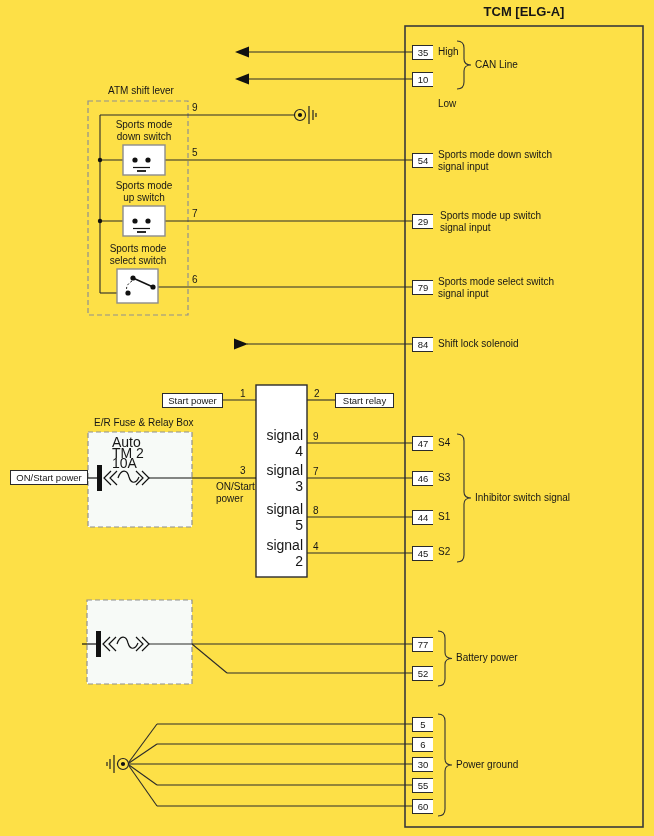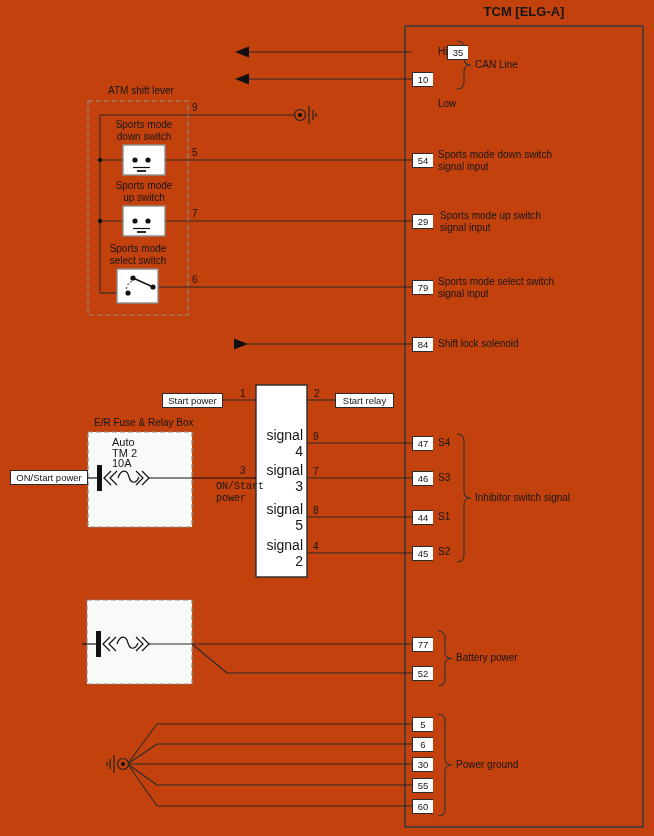--- a/index.html
+++ b/index.html
@@ -1,22 +1,22 @@
 <!DOCTYPE html>
 <html><head>
 <meta charset="utf-8">
 <style>
   html,body{margin:0;padding:0;background:#fff;}
-  .stage{position:relative;width:654px;height:836px;background:#c2410c;
+  .stage{position:relative;width:654px;height:836px;background:#fde047;
          font-family:"Liberation Sans",sans-serif;color:#161616;overflow:hidden;}
   .stage svg{position:absolute;left:0;top:0;}
   .lbl{position:absolute;font-size:10px;line-height:11.5px;white-space:nowrap;}
   .vc{transform:translateY(-50%);}
   .ctr{text-align:center;}
-  .small{font-size:11px;}
+  .small{font-size:14px;}
   .pinbox{position:absolute;left:412px;width:20px;height:13px;border:1px solid #2b2b2b;border-right:none;
           font-size:9.5px;line-height:13px;text-align:center;background:#fff;}
   .wbox{position:absolute;border:1px solid #2b2b2b;background:#fff;font-size:9.5px;line-height:13px;
         height:13px;text-align:center;white-space:nowrap;}
   .title{position:absolute;left:405px;width:238px;top:4px;text-align:center;font-weight:bold;font-size:13px;}
   .sig{position:absolute;left:258px;width:45px;text-align:right;font-size:14px;}
 </style>
 </head>
 <body>
 
@@ -207,34 +207,34 @@
   <div class="lbl" style="left:313px;top:541px;">4</div>
 
   <div class="lbl" style="left:94px;top:417px;">E/R Fuse &amp; Relay Box</div>
   <div class="lbl small" style="left:112px;top:437px;line-height:10.5px;">
     <div>Auto</div>
     <div>TM 2</div>
     <div>10A</div>
   </div>
   <div class="wbox" style="left:10px;top:470px;width:76px;">ON/Start power</div>
   <div class="lbl" style="left:240px;top:465px;">3</div>
-  <div class="lbl" style="left:216px;top:481px;font-family:Liberation Mono, monospace;">
+  <div class="lbl" style="left:216px;top:481px;">
     <div>ON/Start</div>
     <div>power</div>
   </div>
 
   <div class="lbl vc" style="left:438px;top:443px;">S4</div>
   <div class="lbl vc" style="left:438px;top:478px;">S3</div>
   <div class="lbl vc" style="left:438px;top:517px;">S1</div>
   <div class="lbl vc" style="left:438px;top:552px;">S2</div>
   <div class="lbl vc" style="left:475px;top:498px;">Inhibitor switch signal</div>
   <div class="lbl vc" style="left:456px;top:658px;">Battery power</div>
   <div class="lbl vc" style="left:456px;top:765px;">Power ground</div>
 
-  <div class="pinbox" style="top:45px;margin-left:35px;">35</div>
+  <div class="pinbox" style="top:45px;">35</div>
   <div class="pinbox" style="top:72px;">10</div>
   <div class="pinbox" style="top:153px;">54</div>
   <div class="pinbox" style="top:214px;text-align:center;">29</div>
   <div class="pinbox" style="top:280px;text-align:center;">79</div>
   <div class="pinbox" style="top:337px;">84</div>
   <div class="pinbox" style="top:436px;">47</div>
   <div class="pinbox" style="top:471px;">46</div>
   <div class="pinbox" style="top:510px;">44</div>
   <div class="pinbox" style="top:546px;">45</div>
   <div class="pinbox" style="top:637px;">77</div>

